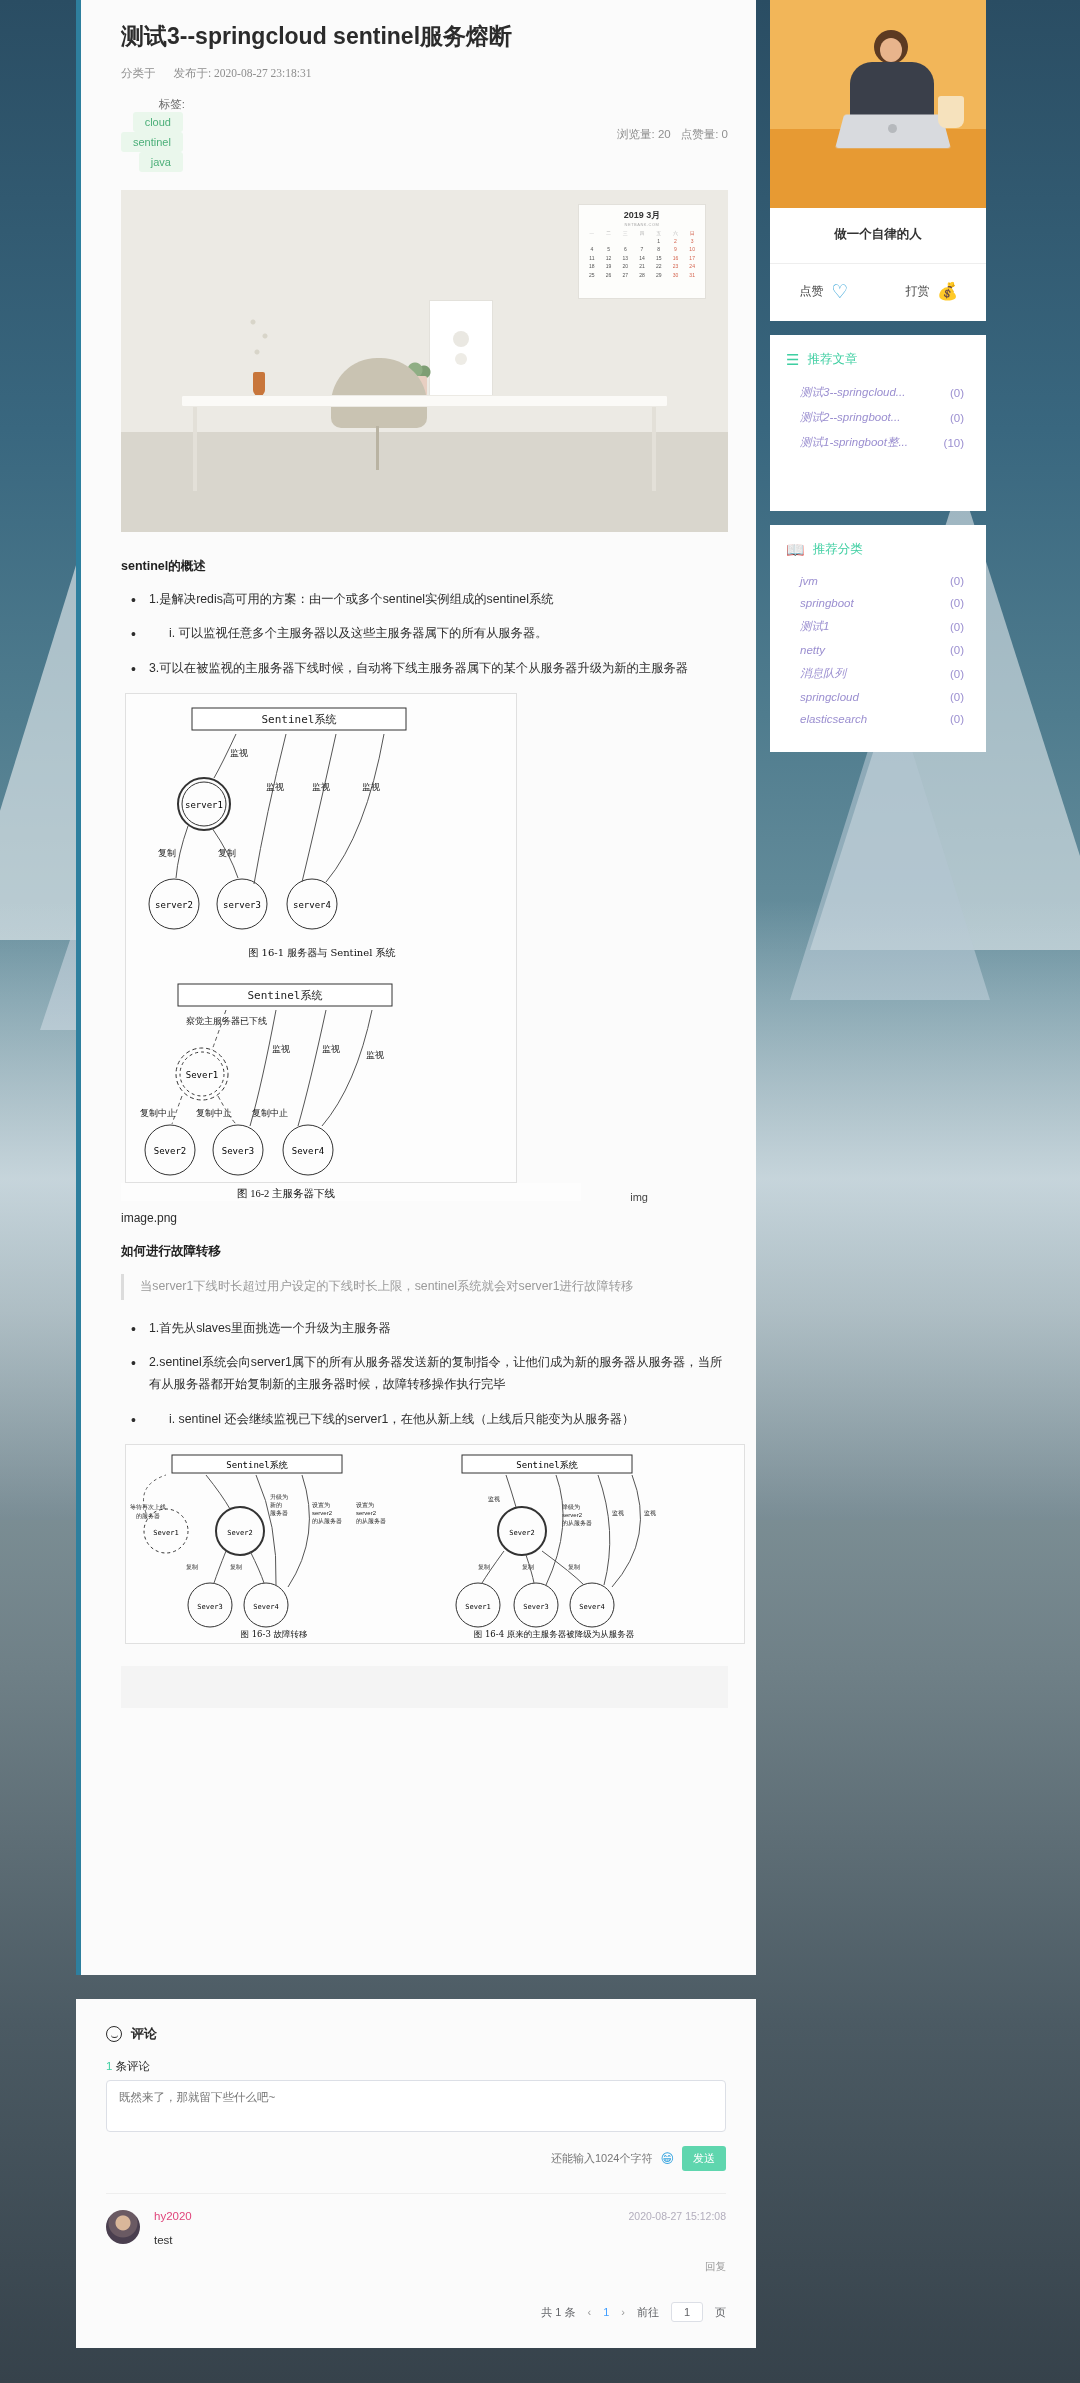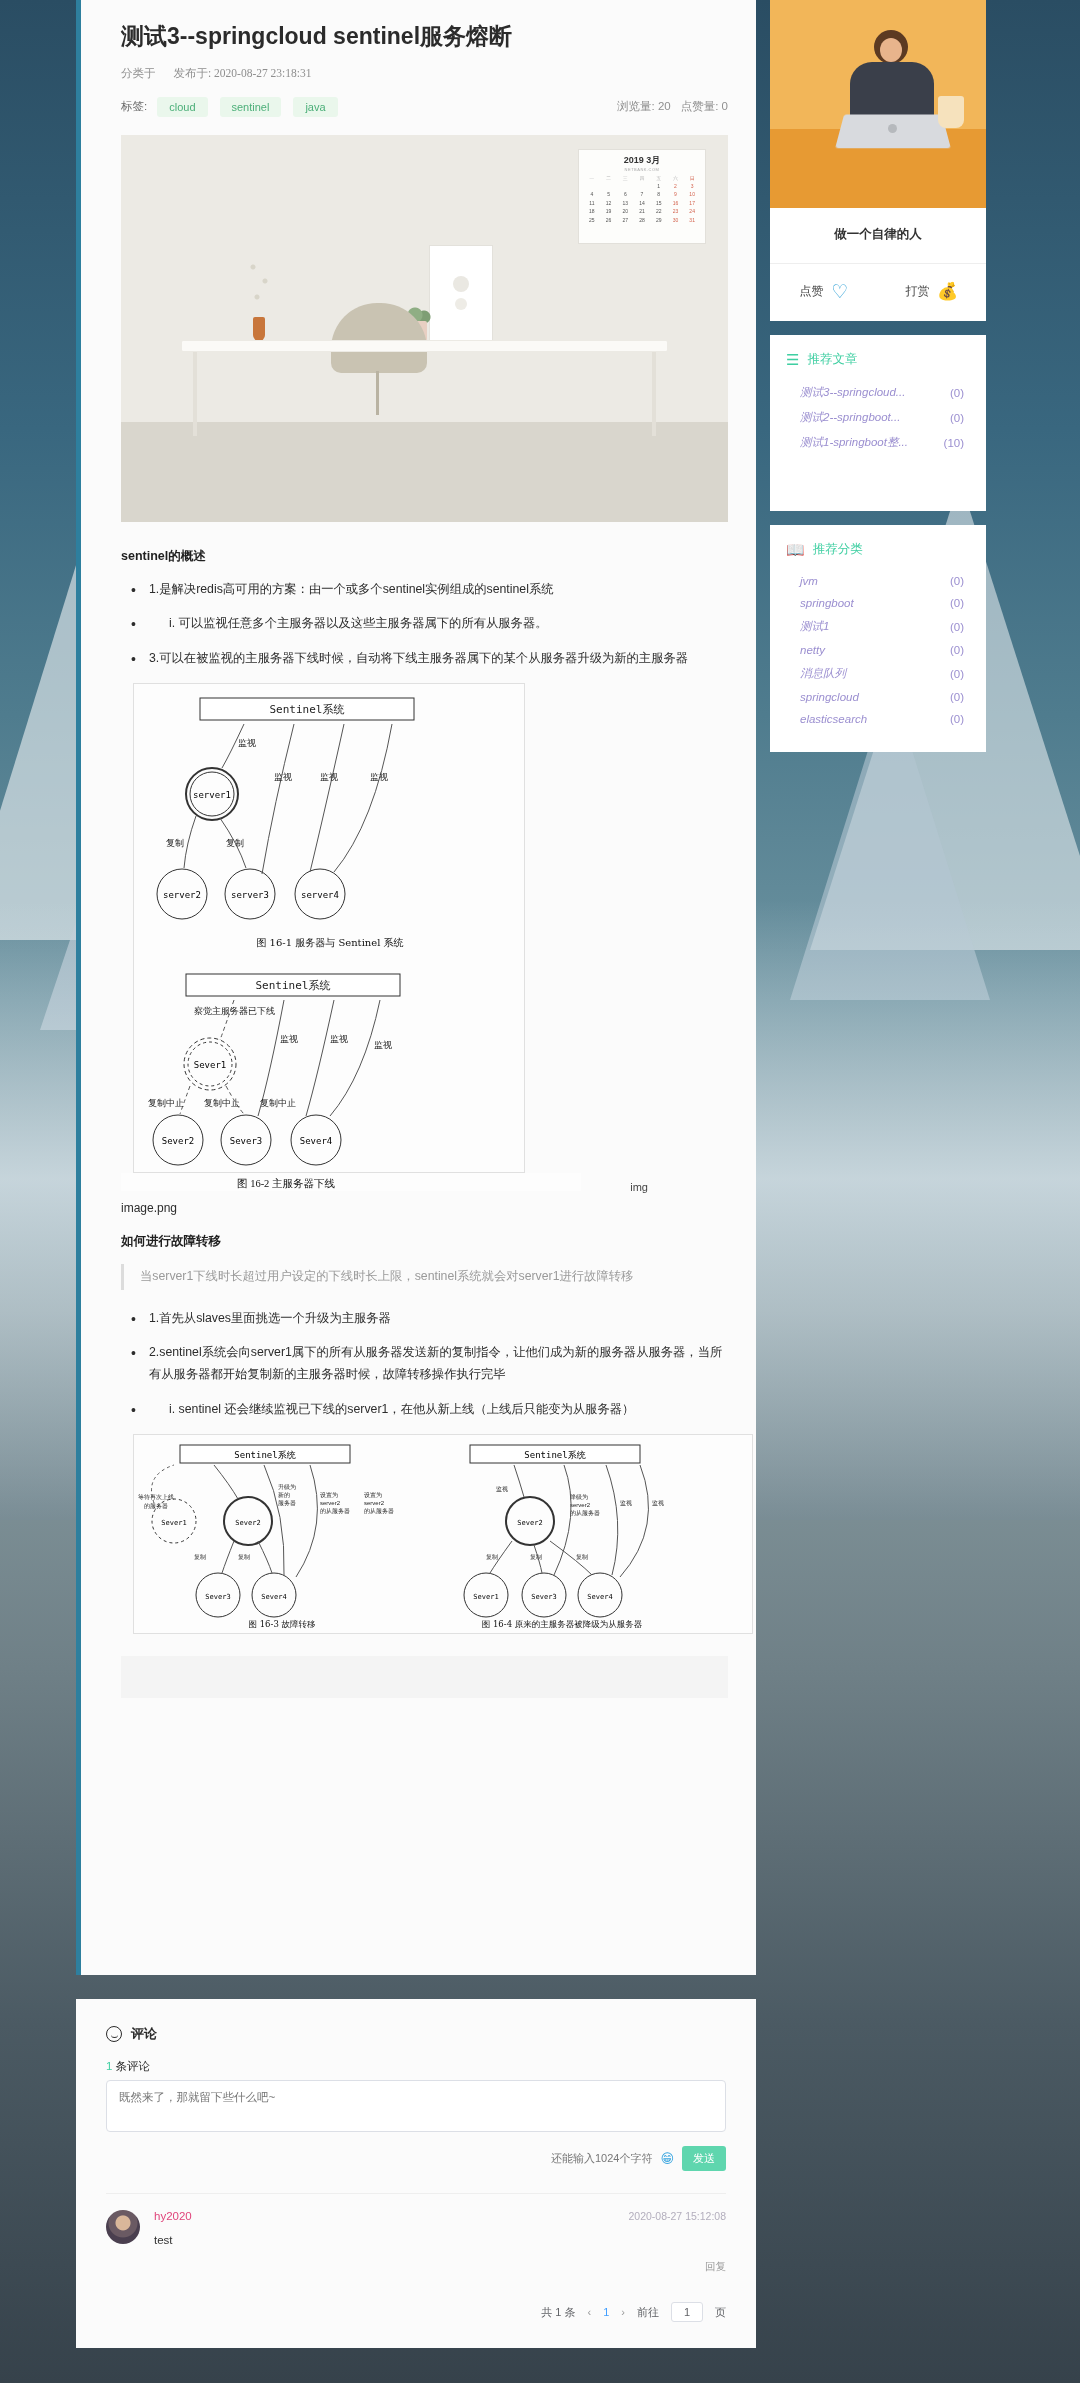--- a/index.html
+++ b/index.html
@@ -111,26 +111,26 @@
     border-radius: 3px;
     margin-right: 12px;
   }
   .stats {
     margin-left: auto;
     font-size: 11.5px;
     color: #8f8f8f;
     display: flex;
     gap: 10px;
   }
-  .tagline-wrap { display: flex; align-items: center; }
+  .tagline-wrap { display: flex; align-items: flex-end; flex-direction: column; }
 
   
   .hero {
     width: 100%;
-    height: 387px;
+    height: 342px;
     position: relative;
     overflow: hidden;
     background: linear-gradient(180deg,#ecebe6 0%, #e7e5df 60%, #dedcd5 100%);
     margin-bottom: 26px;
   }
   .hero .wall { position:absolute; inset:0; background:#eceae4; }
   .hero .floor { position:absolute; left:0; right:0; bottom:0; height:100px; background:#d9d6cd; }
   .hero .calendar {
     position:absolute; right:22px; top:14px; width:128px; height:95px;
     background:#fdfdfb; border:1px solid #e2e0da;
@@ -200,21 +200,21 @@
     margin: 14px 0 18px 0;
     color: #9a9a9a;
     font-size: 12.3px;
     line-height: 1.75;
   }
 
   
   .figure {
     border: 1px solid #e0e0e0;
     background: #fdfdfd;
-    margin: 14px 0 0 12px;
+    margin: 14px 0 0 4px;
     position: relative;
   }
   .figure.fig1 { width: 392px; height: 490px; }
   .figure.fig2 { width: 460px; height: 168px; margin-top: 8px;}
   .img-label { position:absolute; right:-30px; bottom:4px; font-size:11px; color:#444;}
   .img-name { font-size: 12px; color: #2c2c2c; margin: 10px 0 6px 0; }
   .placeholder-box {
     width: 100%; height: 42px; background: #f4f4f4; margin-top: 22px;
   }
 

